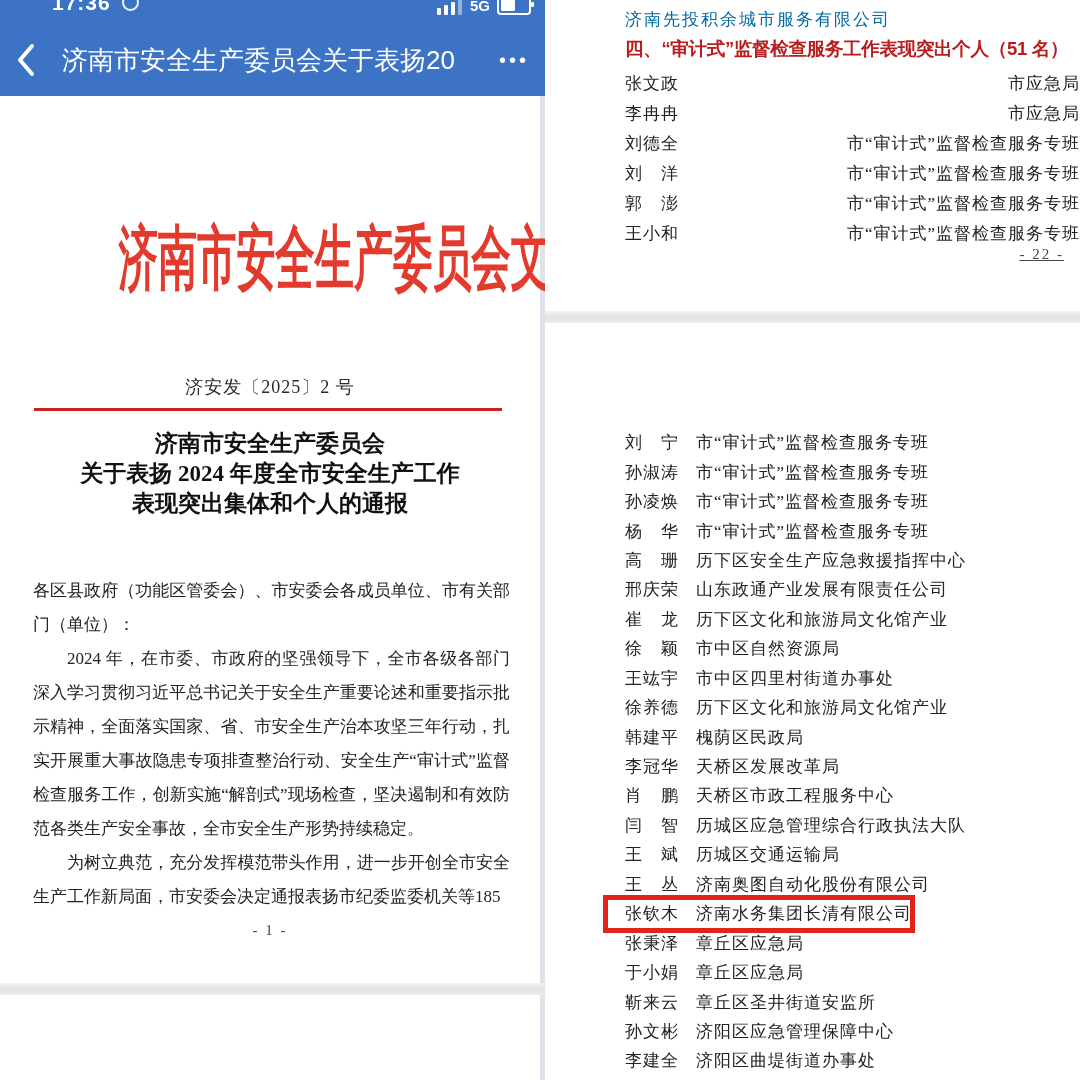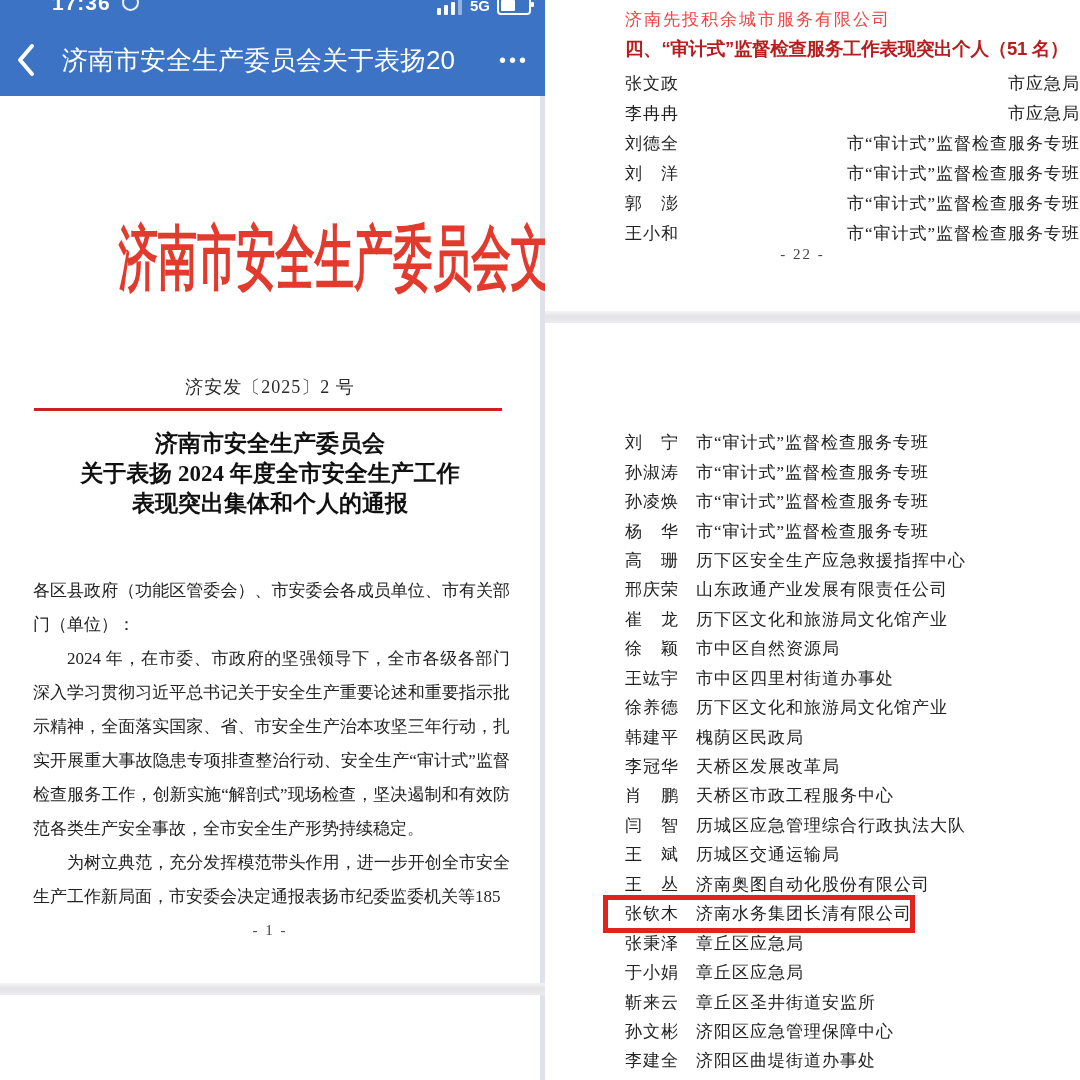--- a/index.html
+++ b/index.html
@@ -34,33 +34,33 @@
   .doc-heading{position:absolute;top:333px;left:0;width:100%;text-align:center;
                font-size:23px;font-weight:700;line-height:30px;color:#111;}
   .body-wrap{position:absolute;top:478px;left:33px;right:30px;}
   .body-wrap p{margin:0;font-size:17px;line-height:34px;text-align:justify;color:#222;}
   .body-wrap p.indent{text-indent:2em;}
   .pageno{position:absolute;top:826px;left:0;width:100%;text-align:center;font-size:15px;color:#444;letter-spacing:2px;}
   .gray-strip{background:linear-gradient(#f4f4f5,#e3e3e6 45%,#ececef);}
   .strip-left{position:absolute;top:887px;left:0;right:-5px;height:12px;}
   
   .right-pane{position:absolute;left:545px;top:0;width:535px;height:1080px;background:#ffffff;}
-  .org-line{position:absolute;top:8px;left:80px;font-size:17px;color:#ef4444;letter-spacing:2px;}
+  .org-line{position:absolute;top:8px;left:80px;font-size:17px;color:#0369a1;letter-spacing:2px;}
   .section-heading{position:absolute;top:36px;left:80px;right:4px;font-size:18.5px;font-weight:700;color:#b91c1c;
                    font-family:"Liberation Sans",sans-serif;letter-spacing:-0.3px;white-space:nowrap;}
   .rows22{position:absolute;top:68px;left:80px;right:0;}
   .rows22 .row{height:30px;display:flex;align-items:center;justify-content:space-between;}
   .rows23{position:absolute;top:428px;left:80px;right:0;}
   .rows23 .row{height:29.45px;display:flex;align-items:center;position:relative;}
   .row{font-size:17px;color:#222;}
   .nm{display:inline-block;width:54px;white-space:pre;letter-spacing:1px;}
   .org{margin-left:17px;white-space:nowrap;letter-spacing:1px;}
   .row.hl::before{content:'';position:absolute;left:-22px;top:-4.5px;width:302px;height:28px;
                   border:5px solid #e2231c;}
-  .pageno22{position:absolute;top:246px;left:6px;width:94%;text-align:center;font-size:15px;color:#444;letter-spacing:2px;}
+  .pageno22{position:absolute;top:246px;left:16px;width:94%;text-align:right;font-size:15px;color:#444;letter-spacing:2px;text-decoration:underline;}
   .strip-right{position:absolute;top:311px;left:0;right:0;height:12px;}
 </style>
 </head>
 <body>
 
 <div class="canvas">
 
   <div class="left-pane">
     <div class="header">
       <div class="sb">

